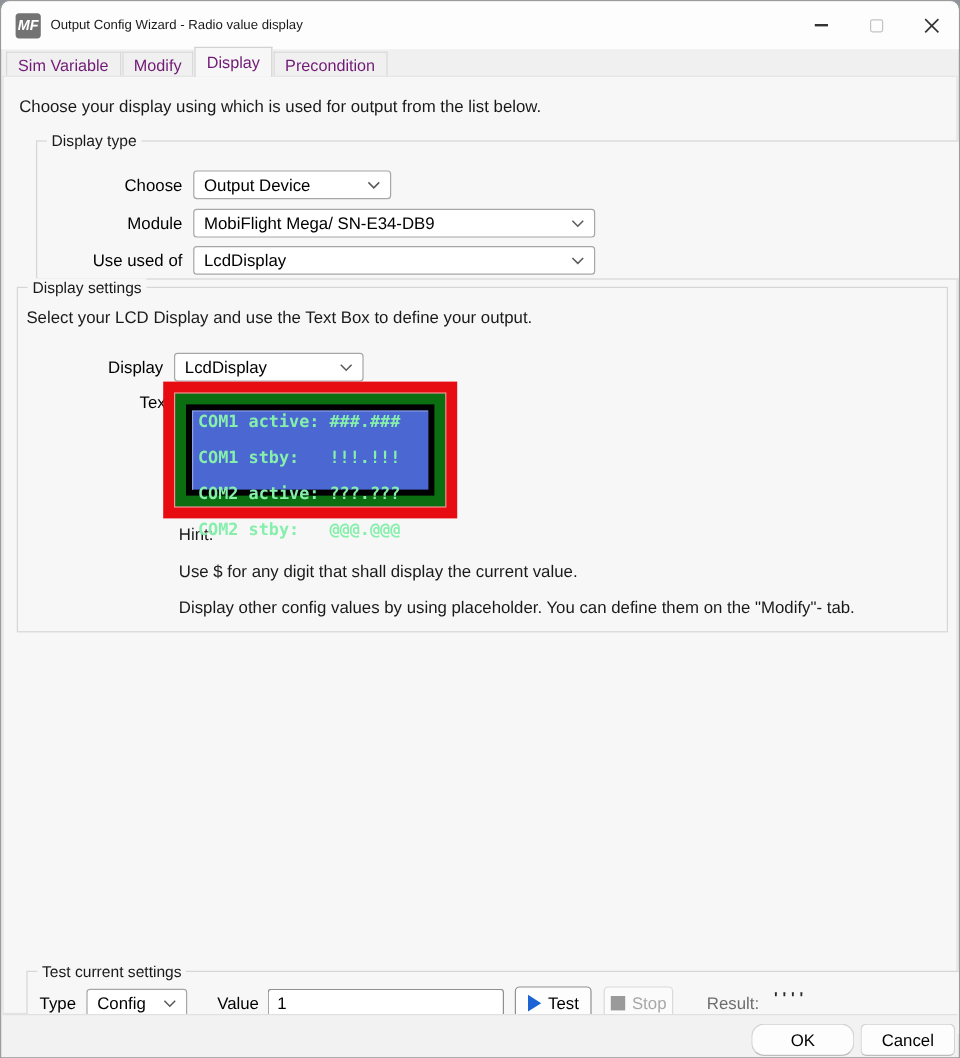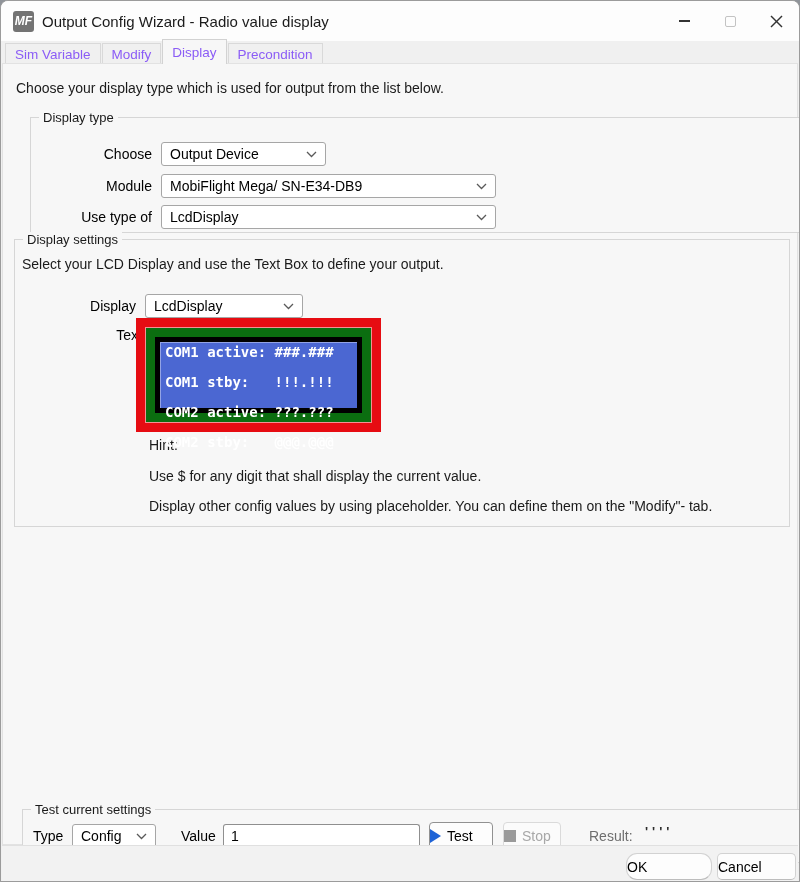--- a/index.html
+++ b/index.html
@@ -3,53 +3,53 @@
 <meta charset="utf-8">
 <style>
   html,body{margin:0;padding:0;background:#8f9399;font-family:"Liberation Sans",sans-serif;}
   *{box-sizing:border-box;}
   .window{position:relative;width:800px;height:882px;background:#f0f0f0;border:1px solid #9b9b9b;
           border-radius:8px 8px 0 0;overflow:hidden;}
   
   .titlebar{position:absolute;top:0;left:0;right:0;height:40px;background:#fdfdfd;display:flex;align-items:center;}
   .app-icon{width:21px;height:21px;margin-left:12px;background:#737373;border-radius:3px;color:#fff;
             font-weight:bold;font-style:italic;font-size:12px;display:flex;align-items:center;justify-content:center;}
-  .title-text{margin-left:8px;font-size:15px;color:#1b1b1b;}
+  .title-text{margin-left:8px;font-size:11px;color:#1b1b1b;}
   .win-controls{position:absolute;right:0;top:0;height:40px;display:flex;}
   .win-btn{width:46px;height:40px;display:flex;align-items:center;justify-content:center;}
   .glyph-min{width:11px;height:1.5px;background:#333;}
   .glyph-max{width:11px;height:11px;border:1.2px solid #c3c3c3;border-radius:2px;}
   
   .tabstrip{position:absolute;top:40px;left:0;right:0;height:23px;padding-left:4px;display:flex;align-items:flex-end;}
   .tab{height:21px;padding:0 9px;background:#f0f0f0;border:1px solid #d9d9d9;border-bottom:none;
-       font-size:13.5px;color:#8b5cf6;display:flex;align-items:center;margin-right:1px;}
+       font-size:13.5px;color:#701a75;display:flex;align-items:center;margin-right:1px;}
   .tab.active{height:25px;background:#f7f7f7;position:relative;z-index:3;border-color:#d2d2d2;}
   
   .content{position:absolute;top:62px;left:1px;right:1px;bottom:36px;background:#f7f7f7;border:1px solid #e2e2e2;}
   .intro{position:absolute;left:13px;top:16px;font-size:14px;color:#1a1a1a;}
   .groupbox{position:absolute;border:1px solid #d6d6d6;background:#f7f7f7;}
   .legend{position:absolute;top:-8px;left:8px;background:#f7f7f7;padding:0 4px;font-size:13px;color:#1a1a1a;}
   .row-label{position:absolute;font-size:14px;color:#000;text-align:right;}
   .combo{position:absolute;height:24px;background:#fff;border:1px solid #a6a6a6;border-radius:3px;
          display:flex;align-items:center;justify-content:space-between;padding-left:8px;font-size:14px;color:#000;}
   .combo svg{margin-right:8px;flex:none;}
   .desc{position:absolute;font-size:14px;color:#1a1a1a;}
   
   .lcd-frame{position:absolute;left:121px;top:78px;width:245px;height:114px;background:#e60c12;padding:10px;z-index:5;}
   .lcd-green{width:100%;height:100%;background:#0b6e10;padding:9px;box-shadow:0 0 0 1px rgba(255,255,255,.55);}
   .lcd-black{width:100%;height:100%;background:#000;padding:5px;}
   .lcd-screen{width:100%;height:100%;background:#4b67d2;padding:3px 5px;white-space:pre;
               font-family:"DejaVu Sans Mono",monospace;font-weight:bold;font-size:14px;line-height:15px;
-              color:#ffffff;box-shadow:inset 1px 1px 0 rgba(255,255,255,.4);}
+              color:#86efac;box-shadow:inset 1px 1px 0 rgba(255,255,255,.4);}
   .hint{position:absolute;font-size:14px;color:#1a1a1a;}
   
   .test-label{font-size:14px;color:#000;position:absolute;}
   .textbox{position:absolute;height:24px;background:#fff;border:1px solid #8f8f8f;border-bottom:2px solid #5c5c5c;
            border-radius:3px;padding:0 7px;font-size:14px;font-family:"Liberation Sans",sans-serif;color:#000;}
-  .btn{position:absolute;display:flex;align-items:center;justify-content:flex-start;gap:6px;
+  .btn{position:absolute;display:flex;align-items:center;justify-content:center;gap:6px;
        background:#fdfdfd;border:1px solid #919191;border-radius:4px;font-size:14px;color:#000;}
   .btn.disabled{border-color:#dadada;background:#fbfbfb;color:#a8a8a8;}
   .play-icon{width:0;height:0;border-left:11px solid #1e63d6;border-top:7px solid transparent;border-bottom:7px solid transparent;}
   .stop-icon{width:12px;height:12px;background:#9a9a9a;}
   .result-label{position:absolute;font-size:14px;color:#6e6e6e;}
   .result-value{position:absolute;font-size:13px;font-weight:bold;letter-spacing:4px;color:#2b2b2b;}
   
   .footer{position:absolute;bottom:0;left:1px;right:1px;height:36px;background:#f2f2f2;border-top:1px solid #e0e0e0;}
   .footer .btn{border:1px solid #d2d2d2;border-bottom-color:#bdbdbd;background:#fdfdfd;border-radius:5px;}
 </style>
@@ -79,42 +79,42 @@
 
   <div class="tabstrip">
     <div class="tab">Sim Variable</div>
     <div class="tab">Modify</div>
     <div class="tab active">Display</div>
     <div class="tab">Precondition</div>
   </div>
 
   <div class="content">
 
-    <div class="intro">Choose your display type which is used for output from the list below.</div>
+    <div class="intro">Choose your display using which is used for output from the list below.</div>
 
     <div class="groupbox" style="left:27px;top:53px;width:776px;height:116px;">
       <span class="legend">Display type</span>
 
       <span class="row-label" style="left:0;top:28px;width:121px;">Choose</span>
       <div class="combo" style="left:130px;top:24px;width:165px;">
         <span>Output Device</span>
         <svg width="11" height="7" viewBox="0 0 11 7">
             <polyline points="1,1 5.5,5.5 10,1" fill="none" stroke="#5a5a5a" stroke-width="1.3"></polyline>
           </svg>
       </div>
 
       <span class="row-label" style="left:0;top:60px;width:121px;">Module</span>
       <div class="combo" style="left:130px;top:56px;width:335px;">
         <span>MobiFlight Mega/ SN-E34-DB9</span>
         <svg width="11" height="7" viewBox="0 0 11 7">
             <polyline points="1,1 5.5,5.5 10,1" fill="none" stroke="#5a5a5a" stroke-width="1.3"></polyline>
           </svg>
       </div>
 
-      <span class="row-label" style="left:0;top:91px;width:121px;">Use type of</span>
+      <span class="row-label" style="left:0;top:91px;width:121px;">Use used of</span>
       <div class="combo" style="left:130px;top:87px;width:335px;">
         <span>LcdDisplay</span>
         <svg width="11" height="7" viewBox="0 0 11 7">
             <polyline points="1,1 5.5,5.5 10,1" fill="none" stroke="#5a5a5a" stroke-width="1.3"></polyline>
           </svg>
       </div>
     </div>
 
     <div class="groupbox" style="left:11px;top:175px;width:776px;height:288px;">
       <span class="legend">Display settings</span>

